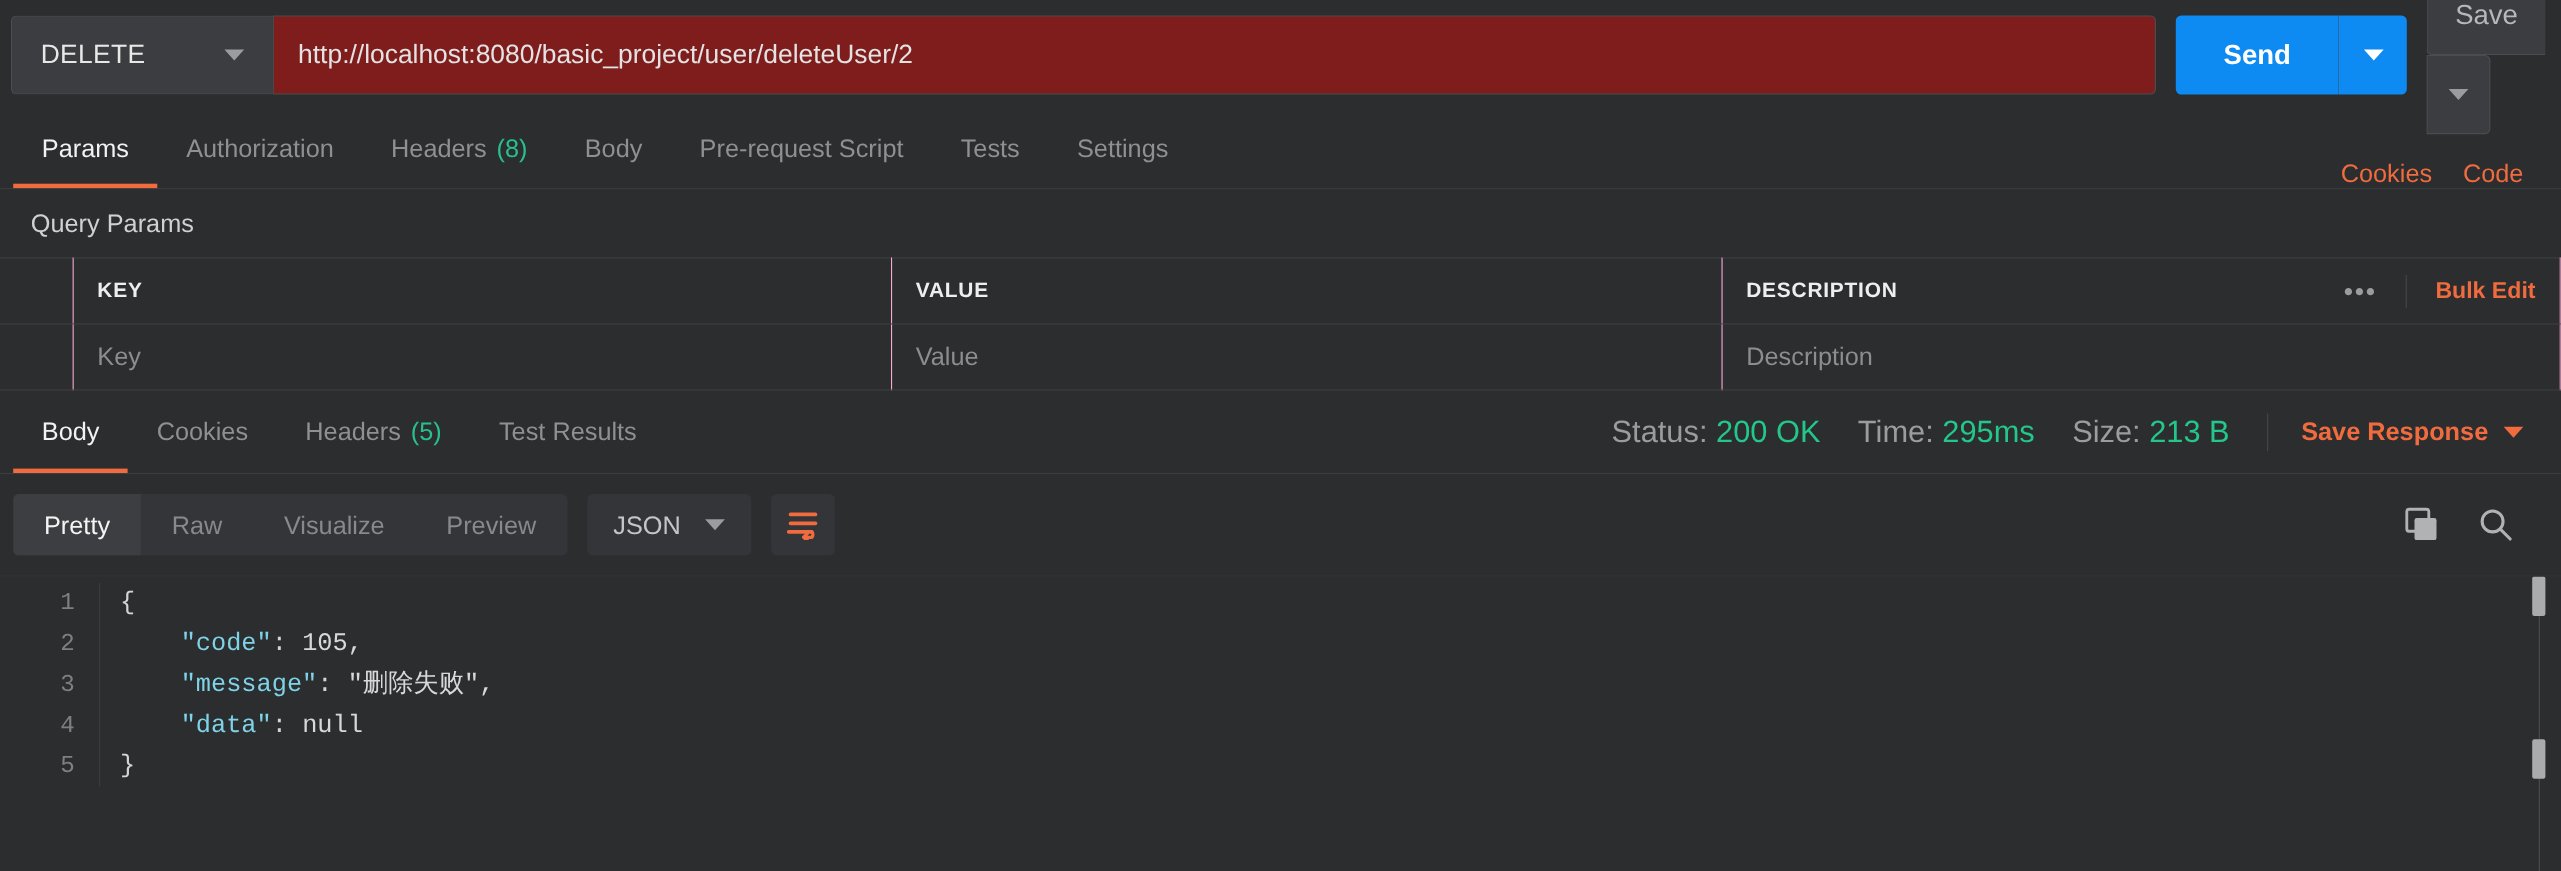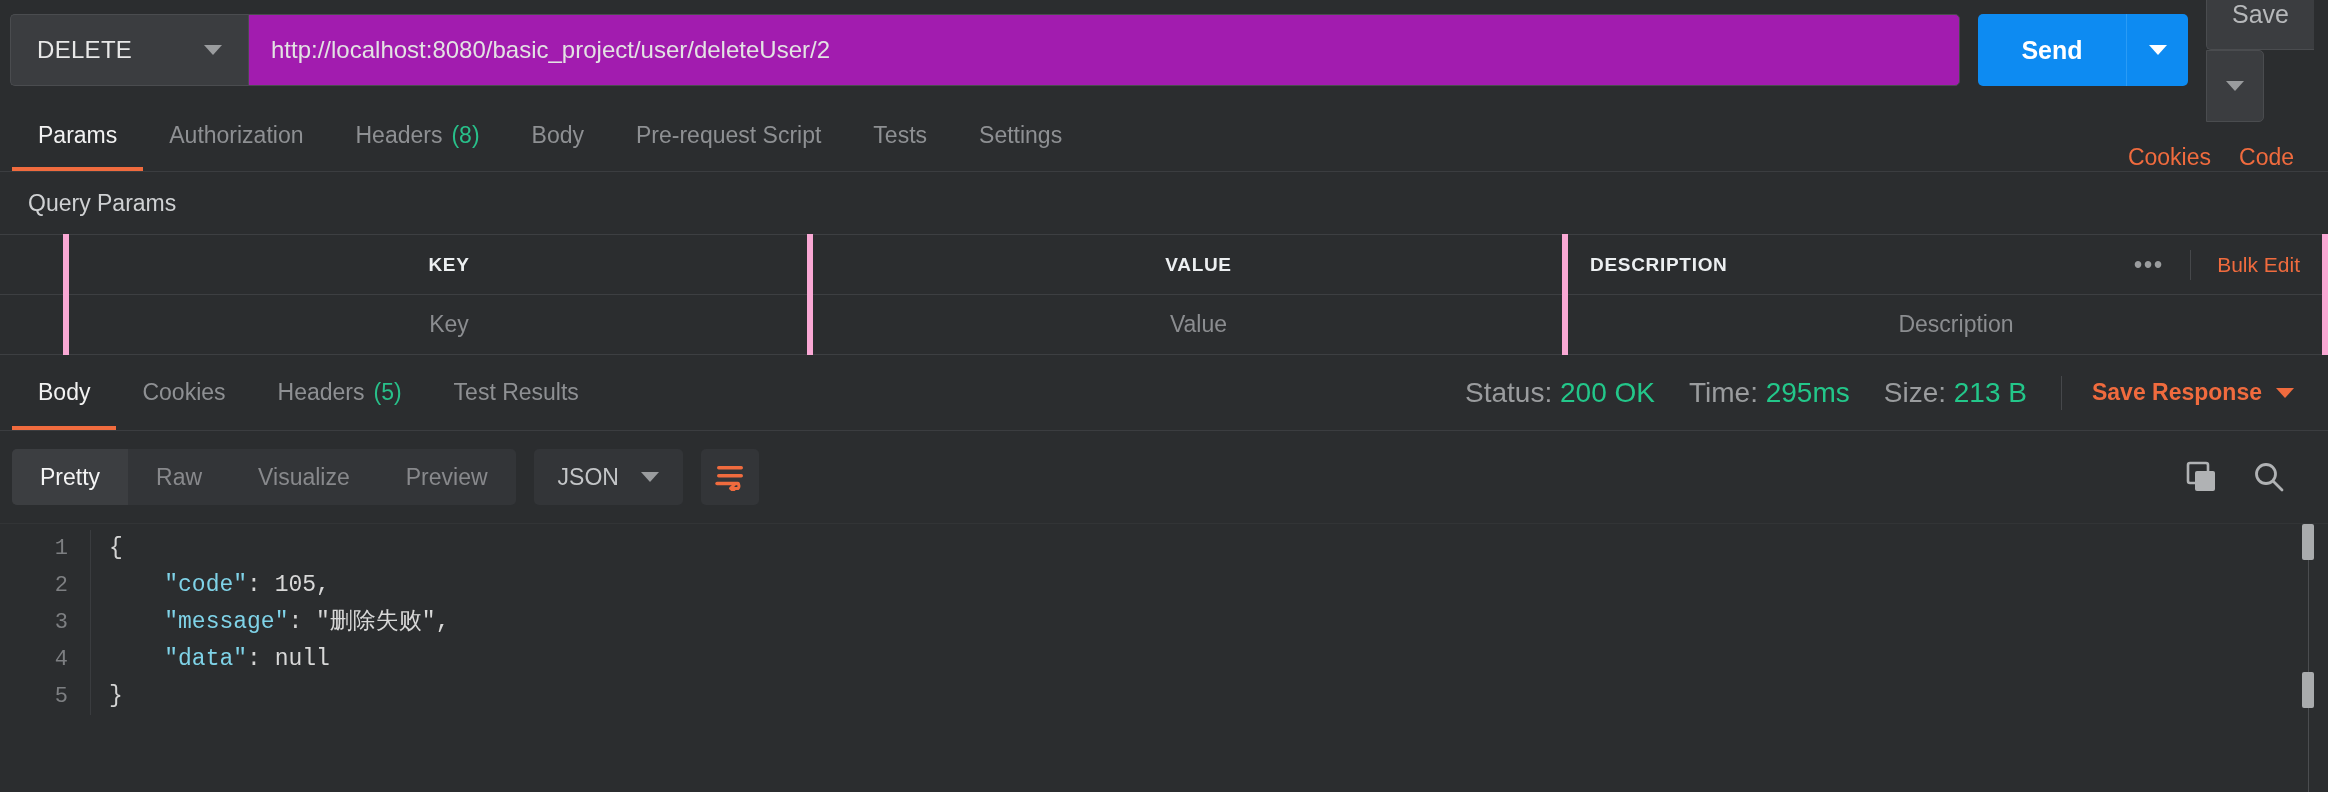--- a/index.html
+++ b/index.html
@@ -32,21 +32,21 @@
   }
   .method-label { font-size:24px; color:#e8e8e8; letter-spacing:.3px; }
   .caret-down {
     width:0;height:0;
     border-left:9px solid transparent;
     border-right:9px solid transparent;
     border-top:10px solid #9a9c9e;
   }
   .url-box {
     flex:1; height:72px;
-    background:#a21caf;
+    background:#7f1d1d;
     border:1px solid #4a4c4f;
     border-radius:0 5px 5px 0;
     display:flex; align-items:center;
     padding:0 22px;
     font-size:24px; color:#e3e3e3;
     cursor:text;
     overflow:hidden; white-space:nowrap;
   }
   .send-group { display:flex; margin-left:18px; }
   .send-btn {
@@ -113,22 +113,22 @@
   }
 
   
   .qp-title {
     height:62px; display:flex; align-items:center;
     padding-left:28px; font-size:23px; color:#cfd1d3;
   }
   .params-table { width:100%; border-collapse:collapse; }
   .params-table td, .params-table th {
     border:1px solid #3d3f42;
-    border-left:none; border-right:6px solid #f9a8d4;
-    text-align:center;
+    border-left:none; border-right:1px solid #f9a8d4;
+    text-align:left;
     height:60px;
     padding:0 0 0 22px;
   }
   .col-check { width:66px; padding:0 !important; }
   .col-key   { width:744px; }
   .col-val   { width:755px; }
   .col-desc  { }
   .params-table th {
     font-size:19px; font-weight:bold;
     color:#eceff1; letter-spacing:.7px;
@@ -144,21 +144,21 @@
     padding-right:22px; width:100%;
   }
   .desc-tools { display:flex; align-items:center; }
   .dots-btn {
     color:#9a9c9e; font-size:23px; letter-spacing:2px;
     padding:0 26px; cursor:pointer;
     border-right:1px solid #46484b;
     line-height:30px;
   }
   .bulk-edit {
-    color:#f06b3e; font-size:21px; font-weight:normal;
+    color:#f06b3e; font-size:21px; font-weight:bold;
     letter-spacing:0; padding-left:26px; cursor:pointer;
   }
 
   
   .resp-tabs {
     display:flex; align-items:center;
     height:76px; padding:0 12px;
     border-bottom:1px solid #3b3d40;
     justify-content:space-between;
   }

